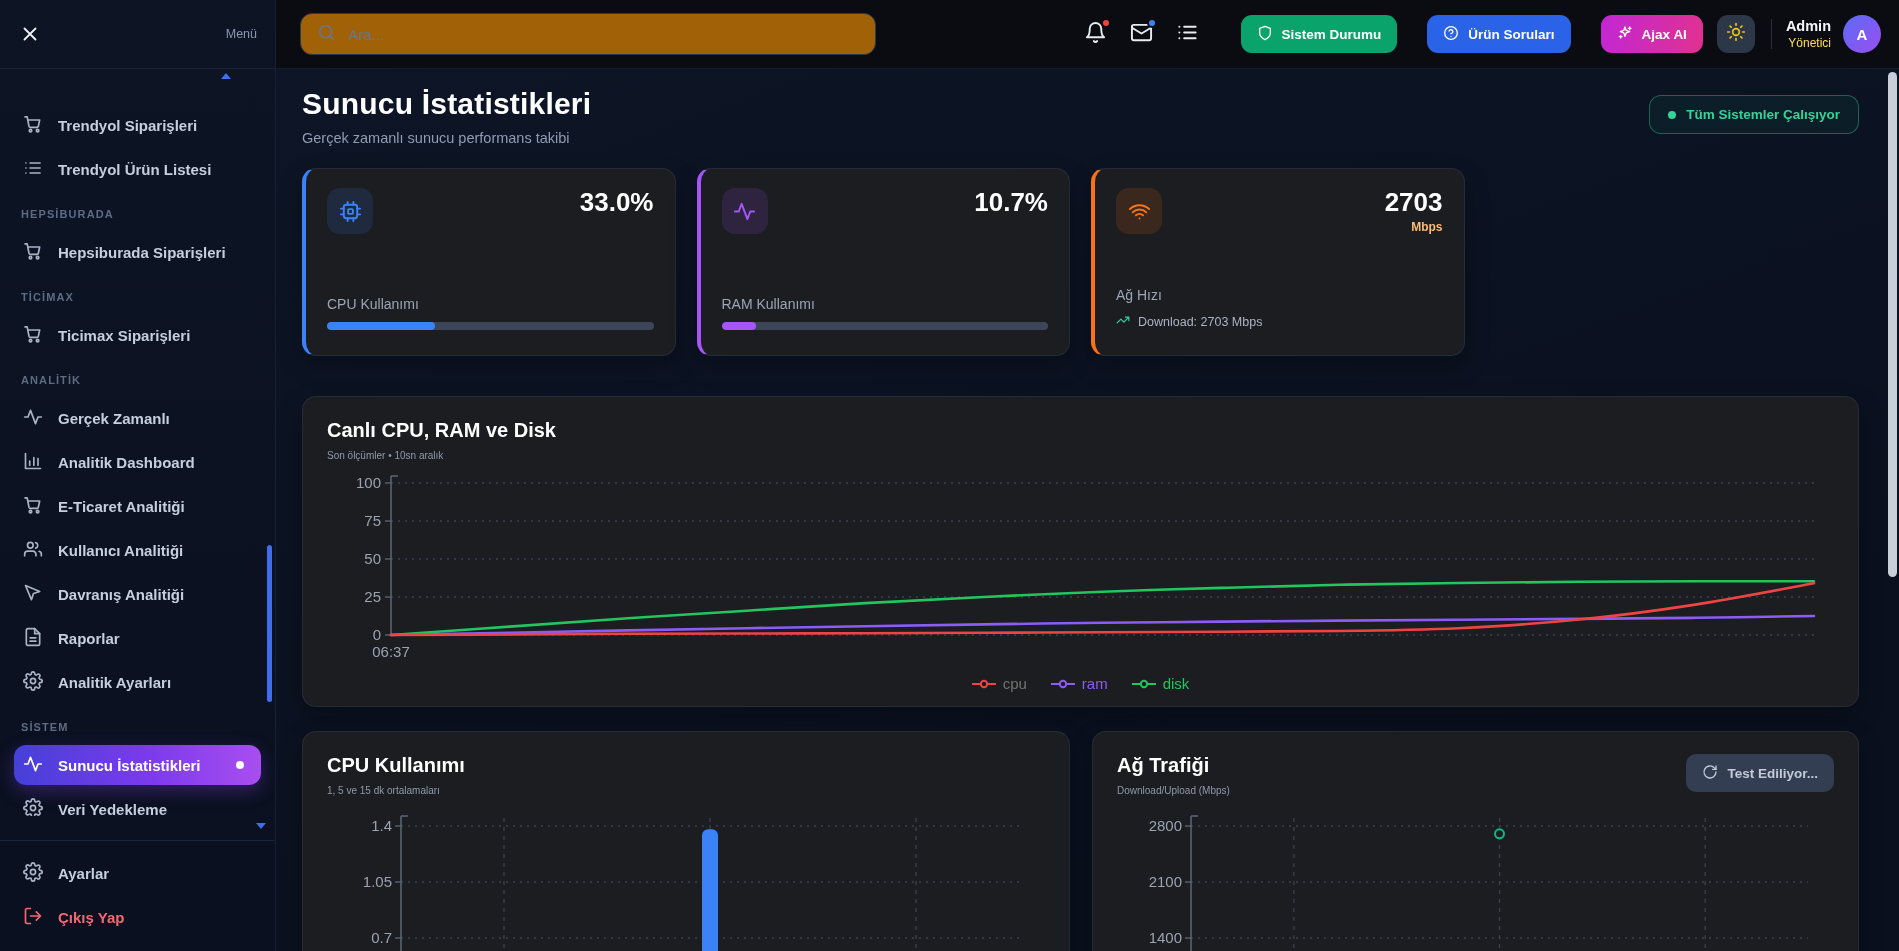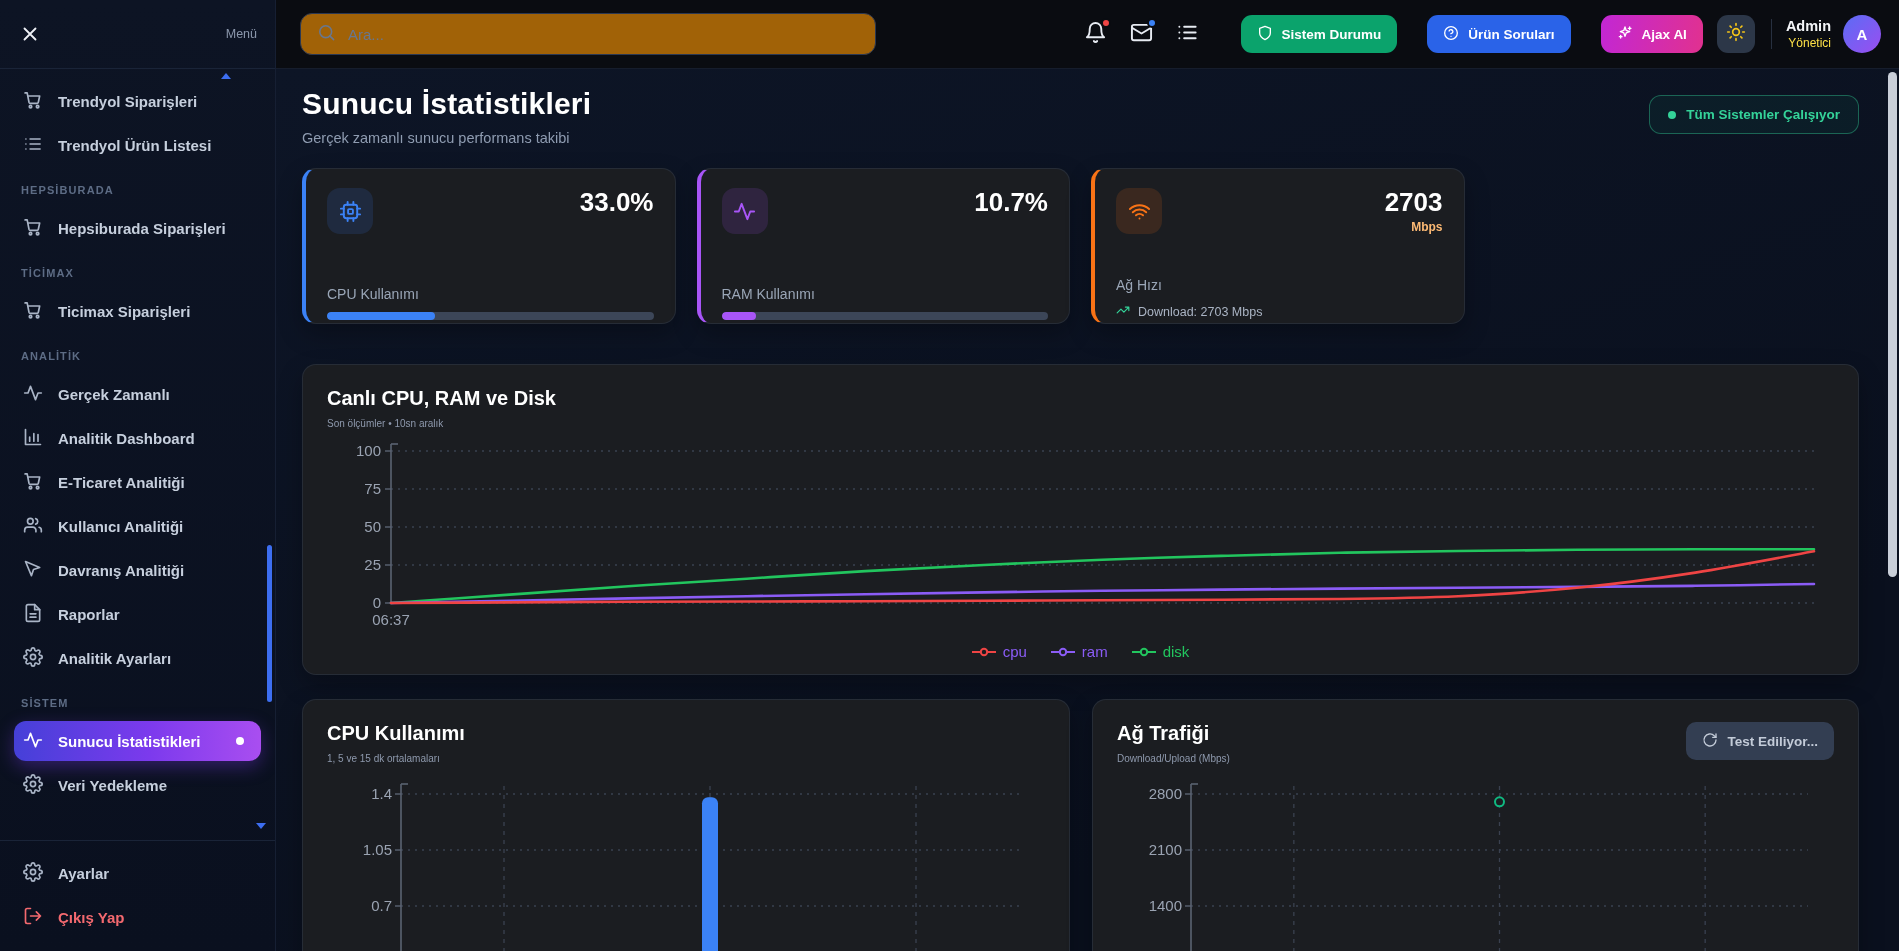--- a/index.html
+++ b/index.html
@@ -2,21 +2,21 @@
 <html><head>
 <meta charset="utf-8">
 <style>
   * { margin:0; padding:0; box-sizing:border-box; }
   html,body { width:1899px; height:951px; overflow:hidden; }
   body { background:#0a0f1c; font-family:"Liberation Sans","DejaVu Sans",sans-serif; color:#e5e9f0; }
   .app { display:flex; width:100%; height:100%; }
 
   
   .sidebar { width:276px; flex:0 0 276px; background:linear-gradient(180deg,#0d1424 0%,#0a101f 100%);
-             border-right:1px solid #161f33; display:flex; flex-direction:column; position:relative; }
+             border-right:1px solid #161f33; display:flex; flex-direction:column; position:relative;gap:24px; }
   .sb-header { height:69px; flex:0 0 69px; display:flex; align-items:center; justify-content:space-between;
                padding:0 18px 0 12px; border-bottom:1px solid #1a2438; }
   .sb-close { width:36px; height:36px; display:flex; align-items:center; justify-content:center; color:#eef1f6; cursor:pointer; }
   .sb-menu-label { font-size:12.5px; color:#8b97ac; }
   .sb-nav { flex:1; padding:12px 14px 0 14px; overflow:hidden; }
   .nav-section { font-size:11px; font-weight:700; letter-spacing:.1em; color:#5d6c85; margin:19px 0 12px 7px; }
   .nav-item { display:flex; align-items:center; gap:15px; height:40px; margin-bottom:4px; padding:0 12px 0 9px;
               border-radius:12px; color:#c6cfdd; font-size:15px; font-weight:600; cursor:pointer; position:relative; }
   .nav-item .ic { color:#a9b4c6; flex:0 0 auto; }
   .nav-item.active { background:linear-gradient(90deg,#4540d8 0%,#7c3aed 55%,#a94ef0 100%); color:#fff;
@@ -65,21 +65,21 @@
   .page-head { display:flex; align-items:flex-start; justify-content:space-between; }
   .page-title { font-size:30px; font-weight:800; letter-spacing:.2px; color:#fff; }
   .page-sub { margin-top:9px; font-size:14.5px; color:#8f9cb1; }
   .status-badge { margin-top:8px; display:flex; align-items:center; gap:10px; border:1px solid rgba(52,211,153,.4);
                   background:rgba(16,185,129,.07); color:#34d399; font-size:13.5px; font-weight:700;
                   border-radius:12px; padding:11px 18px; cursor:default; }
   .badge-dot { width:8px; height:8px; border-radius:50%; background:#34d399; }
 
   .stat-grid { margin-top:22px; display:grid; grid-template-columns:repeat(4,1fr); gap:21px; }
   .stat-card { background:#1b1d21; border:1px solid rgba(102,126,166,.16); border-left:4px solid var(--accent);
-               border-radius:14px; padding:19px 21px 3px; height:156px; display:flex; flex-direction:column;
+               border-radius:14px; padding:19px 21px 25px; height:188px; display:flex; flex-direction:column;
                box-shadow:0 10px 24px rgba(0,0,0,.28); }
   .stat-top { display:flex; justify-content:space-between; align-items:flex-start; }
   .stat-icon { width:46px; height:46px; border-radius:13px; display:flex; align-items:center; justify-content:center;
                color:var(--accent); }
   .stat-value { font-size:26px; font-weight:800; color:#fff; text-align:right; line-height:1.1; }
   .stat-unit { font-size:12px; color:#fdba74; font-weight:600; text-align:right; margin-top:3px; }
   .stat-label { font-size:14px; color:#9aa6b7; margin-top:auto; }
   .progress { margin-top:10px; height:8px; border-radius:4px; background:#3c4658; overflow:hidden; }
   .progress-fill { height:100%; border-radius:4px; background:var(--accent); }
   .stat-sub { margin-top:10px; display:flex; align-items:center; gap:8px; font-size:12.5px; color:#aab4c4; }
@@ -391,21 +391,21 @@
               <path d="M64.0,162.0C83.8,161.6 143.1,160.5 182.6,159.7C222.1,159.0 261.6,158.2 301.2,157.4C340.7,156.7 380.2,155.9 419.8,155.2C459.3,154.5 498.8,153.8 538.3,153.2C577.9,152.6 617.4,151.9 656.9,151.4C696.4,150.8 736.0,150.3 775.5,149.8C815.0,149.4 854.6,149.0 894.1,148.6C933.6,148.2 973.1,147.9 1012.7,147.6C1052.2,147.3 1091.7,147.1 1131.3,146.8C1170.8,146.5 1210.3,146.2 1249.8,145.9C1289.4,145.6 1328.9,145.3 1368.4,144.8C1407.9,144.3 1467.2,143.3 1487.0,143.0" fill="none" stroke="#8b5cf6" stroke-width="2.6" stroke-linecap="round"></path>
               <path d="M64.0,162.0C83.8,161.9 143.1,161.6 182.6,161.4C222.1,161.2 261.6,160.9 301.2,160.8C340.7,160.6 380.2,160.6 419.8,160.5C459.3,160.4 498.8,160.3 538.3,160.2C577.9,160.0 617.4,159.9 656.9,159.7C696.4,159.6 736.0,159.4 775.5,159.3C815.0,159.1 854.6,158.9 894.1,158.7C933.6,158.5 973.1,158.6 1012.7,158.0C1052.2,157.5 1091.7,157.0 1131.3,155.2C1170.8,153.3 1210.3,150.7 1249.8,146.8C1289.4,142.9 1328.9,137.7 1368.4,131.6C1407.9,125.5 1467.2,113.9 1487.0,110.3" fill="none" stroke="#ef4444" stroke-width="2.6" stroke-linecap="round"></path>
               <text x="64" y="184" text-anchor="middle" font-size="15" fill="#9aa3b2">06:37</text>
             </svg></div>
         <div class="legend" id="liveLegend">
             <span class="legend-item">
               <svg width="24" height="12">
                 <line x1="0" y1="6" x2="24" y2="6" stroke="#ef4444" stroke-width="2"></line>
                 <circle cx="12" cy="6" r="3.2" fill="#1b1d21" stroke="#ef4444" stroke-width="2"></circle>
               </svg>
-              <span style="color:#8b5cf6">cpu</span>
+              <span style="color:#737373">cpu</span>
             </span>
             <span class="legend-item">
               <svg width="24" height="12">
                 <line x1="0" y1="6" x2="24" y2="6" stroke="#8b5cf6" stroke-width="2"></line>
                 <circle cx="12" cy="6" r="3.2" fill="#1b1d21" stroke="#8b5cf6" stroke-width="2"></circle>
               </svg>
               <span style="color:#8b5cf6">ram</span>
             </span>
             <span class="legend-item">
               <svg width="24" height="12">

